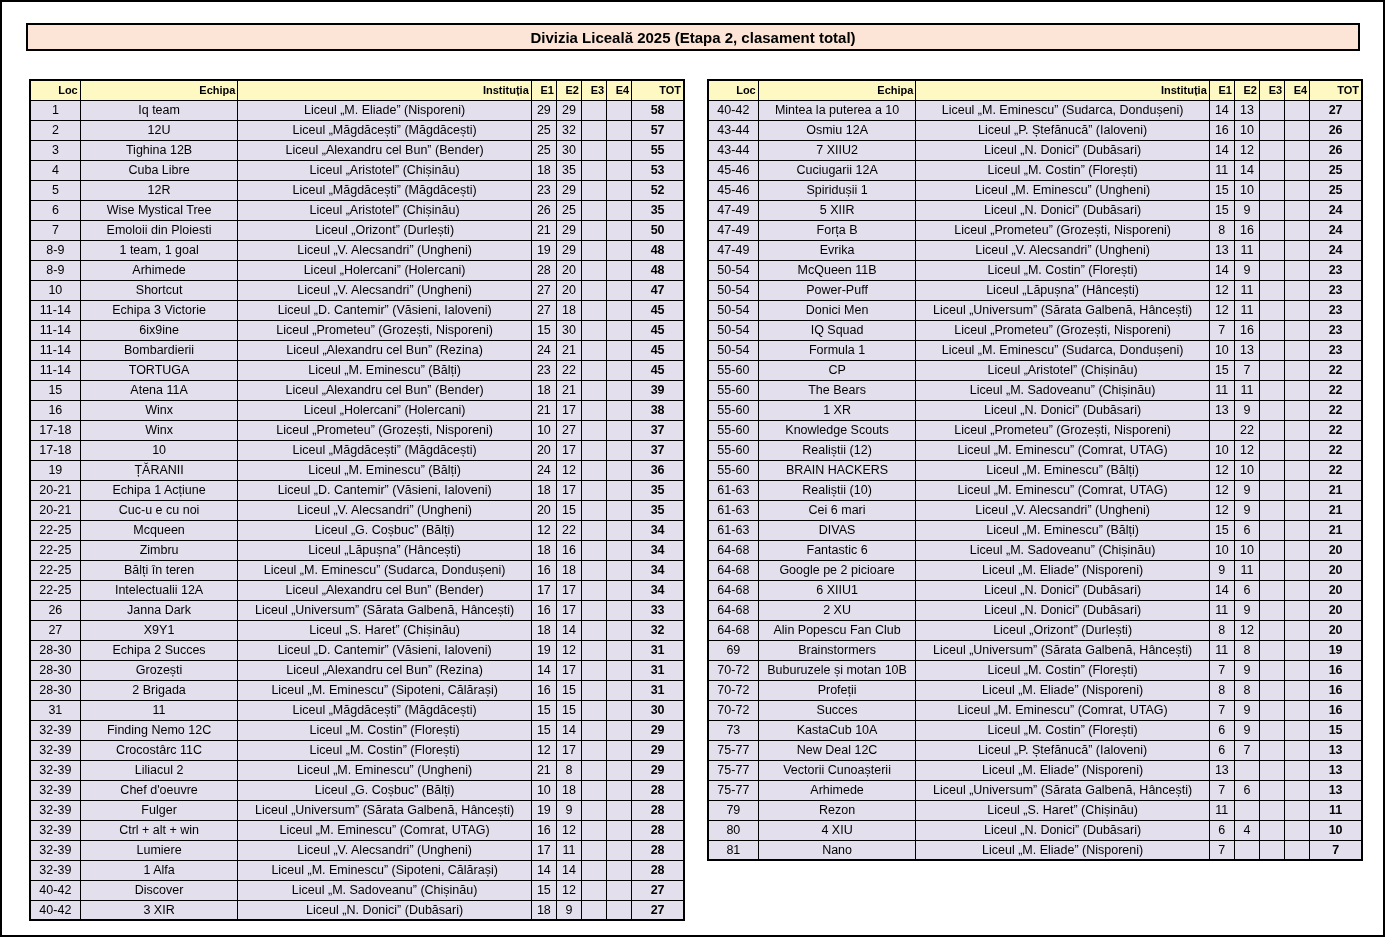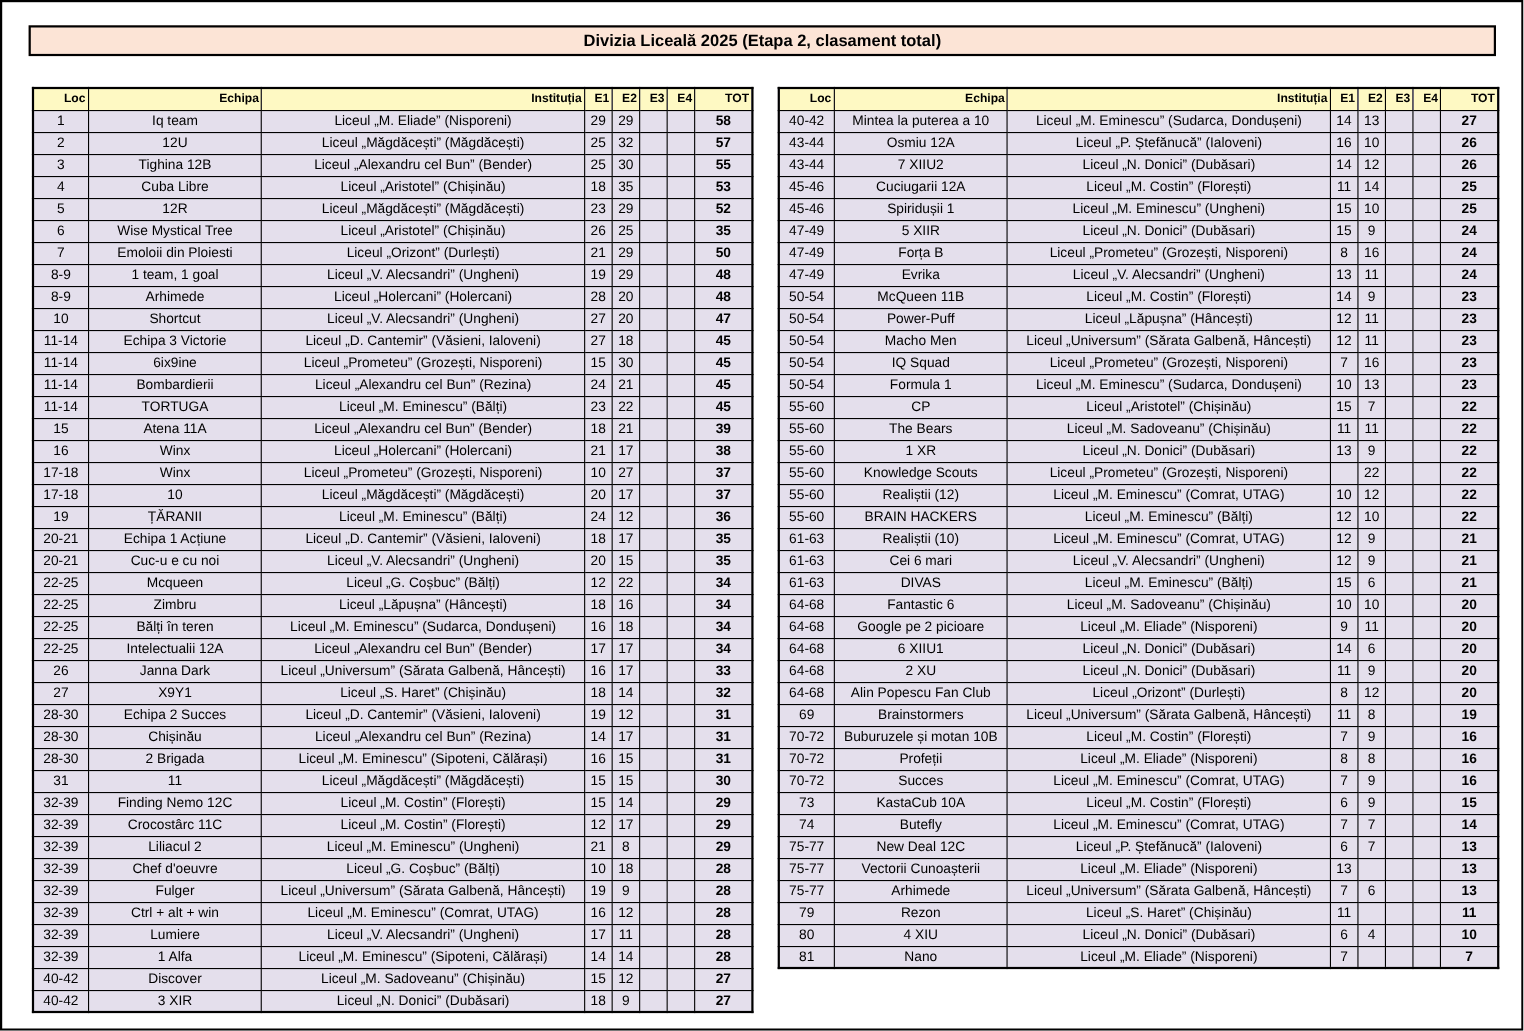--- a/index.html
+++ b/index.html
@@ -369,21 +369,21 @@
           <td class="col-echipa">Echipa 2 Succes</td>
           <td class="col-institutia">Liceul „D. Cantemir” (Văsieni, Ialoveni)</td>
           <td class="col-e1">19</td>
           <td class="col-e2">12</td>
           <td class="col-e3"></td>
           <td class="col-e4"></td>
           <td class="col-tot">31</td>
         </tr>
         <tr>
           <td class="col-loc">28-30</td>
-          <td class="col-echipa">Chișinău</td>
+          <td class="col-echipa">Grozești</td>
           <td class="col-institutia">Liceul „Alexandru cel Bun” (Rezina)</td>
           <td class="col-e1">14</td>
           <td class="col-e2">17</td>
           <td class="col-e3"></td>
           <td class="col-e4"></td>
           <td class="col-tot">31</td>
         </tr>
         <tr>
           <td class="col-loc">28-30</td>
           <td class="col-echipa">2 Brigada</td>
@@ -615,21 +615,21 @@
           <td class="col-echipa">Power-Puff</td>
           <td class="col-institutia">Liceul „Lăpușna” (Hâncești)</td>
           <td class="col-e1">12</td>
           <td class="col-e2">11</td>
           <td class="col-e3"></td>
           <td class="col-e4"></td>
           <td class="col-tot">23</td>
         </tr>
         <tr>
           <td class="col-loc">50-54</td>
-          <td class="col-echipa">Macho Men</td>
+          <td class="col-echipa">Donici Men</td>
           <td class="col-institutia">Liceul „Universum” (Sărata Galbenă, Hâncești)</td>
           <td class="col-e1">12</td>
           <td class="col-e2">11</td>
           <td class="col-e3"></td>
           <td class="col-e4"></td>
           <td class="col-tot">23</td>
         </tr>
         <tr>
           <td class="col-loc">50-54</td>
           <td class="col-echipa">IQ Squad</td>
@@ -834,30 +834,20 @@
           <td class="col-loc">73</td>
           <td class="col-echipa">KastaCub 10A</td>
           <td class="col-institutia">Liceul „M. Costin” (Florești)</td>
           <td class="col-e1">6</td>
           <td class="col-e2">9</td>
           <td class="col-e3"></td>
           <td class="col-e4"></td>
           <td class="col-tot">15</td>
         </tr>
         <tr>
-          <td class="col-loc">74</td>
-          <td class="col-echipa">Butefly</td>
-          <td class="col-institutia">Liceul „M. Eminescu” (Comrat, UTAG)</td>
-          <td class="col-e1">7</td>
-          <td class="col-e2">7</td>
-          <td class="col-e3"></td>
-          <td class="col-e4"></td>
-          <td class="col-tot">14</td>
-        </tr>
-        <tr>
           <td class="col-loc">75-77</td>
           <td class="col-echipa">New Deal 12C</td>
           <td class="col-institutia">Liceul „P. Ștefănucă” (Ialoveni)</td>
           <td class="col-e1">6</td>
           <td class="col-e2">7</td>
           <td class="col-e3"></td>
           <td class="col-e4"></td>
           <td class="col-tot">13</td>
         </tr>
         <tr>

